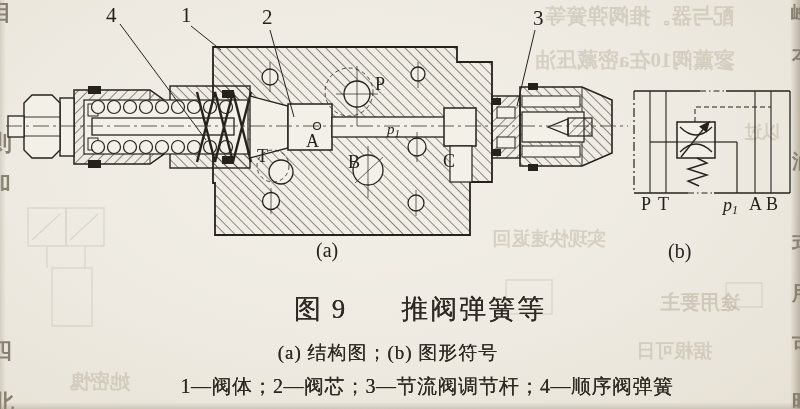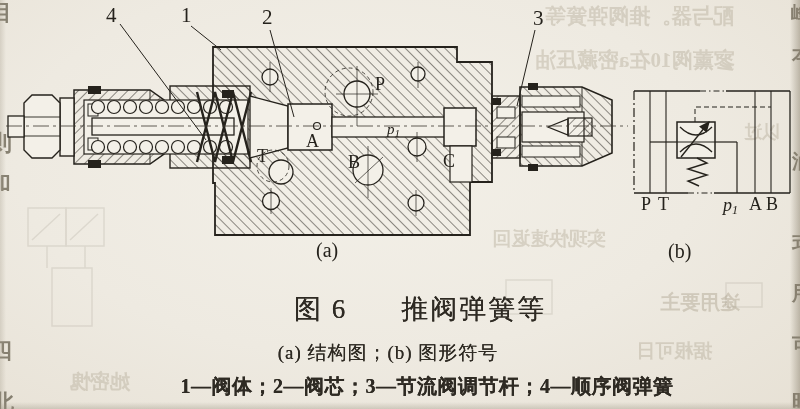--- a/index.html
+++ b/index.html
@@ -6,21 +6,21 @@
   .page{
     position:relative;width:800px;height:409px;overflow:hidden;
     background:radial-gradient(ellipse at 45% 40%, #f3f0e8 0%, #eeeae1 55%, #e7e1d5 100%);
     font-family:"Liberation Serif", serif;color:#2e2a23;
   }
   svg{position:absolute;left:0;top:0;}
   .cap{position:absolute;text-align:center;color:#2e2a23;text-shadow:0 0 .4px #2e2a23;}
   .cap-title{top:294px;left:120px;width:600px;font-size:27px;letter-spacing:2px;line-height:1.15;}
   .cap-title .gap{display:inline-block;width:54px;}
   .cap-sub{top:340px;left:88px;width:600px;font-size:19px;letter-spacing:1px;text-align:center;}
-  .cap-legend{top:373px;left:54px;width:746px;font-size:20px;letter-spacing:.5px;font-weight:bold;}
+  .cap-legend{top:373px;left:54px;width:746px;font-size:20px;letter-spacing:.5px;}
   .bleed{
     position:absolute;transform:scaleX(-1);color:#b4ab98;opacity:.42;
     filter:blur(.4px);font-weight:bold;white-space:nowrap;
   }
   .edge{position:absolute;color:#57503f;opacity:.68;font-weight:bold;white-space:nowrap;}
   .vig-r{position:absolute;right:0;top:0;width:10px;height:100%;
     background:linear-gradient(to right, rgba(150,141,122,0), rgba(140,131,112,.5));}
   .vig-b{position:absolute;left:0;bottom:0;width:100%;height:7px;
     background:linear-gradient(to bottom, rgba(160,152,134,0), rgba(150,142,124,.35));}
   .vig-l{position:absolute;left:0;top:0;width:6px;height:100%;
@@ -246,21 +246,21 @@
       <text x="723" y="211" font-size="18" font-style="italic">
         <tspan>p</tspan><tspan font-size="12" dy="3">1</tspan>
       </text>
       <text x="749" y="210" font-size="18">A</text>
       <text x="766" y="210" font-size="18">B</text>
       <text x="668" y="258" font-size="20">(b)</text>
     </g>
   </svg>
 
   <div class="cap cap-title">
-    <span>图 6</span><span class="gap"></span><span>推阀弹簧等</span>
+    <span>图 9</span><span class="gap"></span><span>推阀弹簧等</span>
   </div>
   <div class="cap cap-sub">(a) 结构图；(b) 图形符号</div>
   <div class="cap cap-legend">1—阀体；2—阀芯；3—节流阀调节杆；4—顺序阀弹簧</div>
 
   <div class="vig-r"></div>
   <div class="vig-b"></div>
   <div class="vig-l"></div>
 </div>
 
 </body></html>

